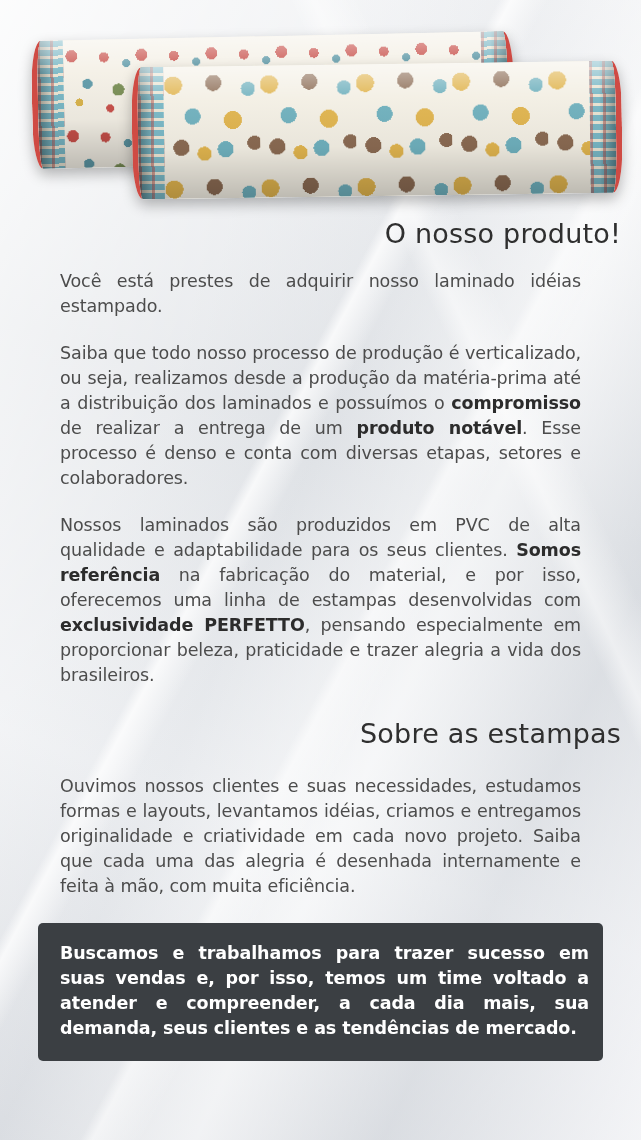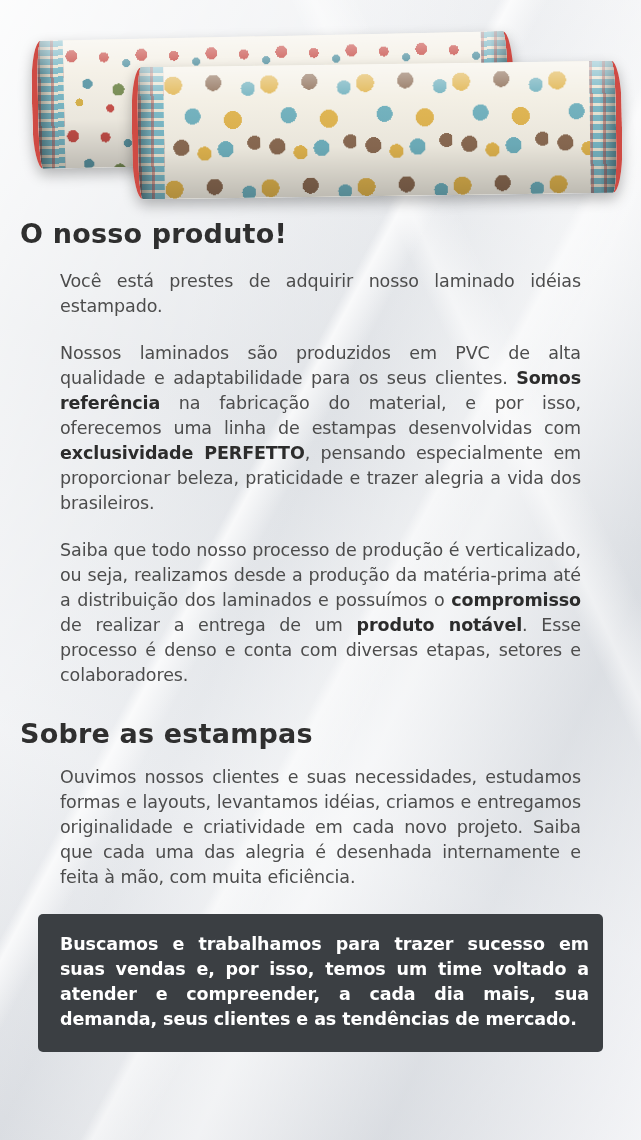--- a/index.html
+++ b/index.html
@@ -139,29 +139,29 @@
     left: 112px;
     top: 46px;
     width: 478px;
     height: 132px;
     transform: rotate(-0.8deg);
   }
 
   
   h2.heading {
     font-size: 27px;
-    font-weight: bold;
-    text-align: left;
+    font-weight: normal;
+    text-align: right;
     color: #2f2f2f;
     margin: 22px 0 20px 0;
     letter-spacing: 0.2px;
   }
   h2.heading.second {
     margin-top: 30px;
-    margin-bottom: 16px;
+    margin-bottom: 25px;
   }
 
   p.para {
     font-size: 17.5px;
     line-height: 25px;
     color: #4c4c4c;
     text-align: justify;
     margin: 0 0 22px 0;
     padding: 0 40px;
     letter-spacing: -0.1px;
@@ -214,22 +214,22 @@
           <div class="cap left"></div>
           <div class="cap right"></div>
           <div class="sheen"></div>
         </div>
       </div>
     </div>
 
     <h2 class="heading">O nosso produto!</h2>
 
     <p class="para">Você está prestes de adquirir nosso laminado idéias estampado.</p>
+    <p class="para">Saiba que todo nosso processo de produção é verticalizado, ou seja, realizamos desde a produção da matéria-prima até a distribuição dos laminados e possuímos o <b>compromisso</b> de realizar a entrega de um <b>produto notável</b>. Esse processo é denso e conta com diversas etapas, setores e colaboradores.</p>
     <p class="para">Nossos laminados são produzidos em PVC de alta qualidade e adaptabilidade para os seus clientes. <b>Somos referência</b> na fabricação do material, e por isso, oferecemos uma linha de estampas desenvolvidas com <b>exclusividade PERFETTO</b>, pensando especialmente em proporcionar beleza, praticidade e trazer alegria a vida dos brasileiros.</p>
-    <p class="para">Saiba que todo nosso processo de produção é verticalizado, ou seja, realizamos desde a produção da matéria-prima até a distribuição dos laminados e possuímos o <b>compromisso</b> de realizar a entrega de um <b>produto notável</b>. Esse processo é denso e conta com diversas etapas, setores e colaboradores.</p>
 
     <h2 class="heading second">Sobre as estampas</h2>
 
     <p class="para tight">Ouvimos nossos clientes e suas necessidades, estudamos formas e layouts, levantamos idéias, criamos e entregamos originalidade e criatividade em cada novo projeto. Saiba que cada uma das alegria é desenhada internamente e feita  à mão, com muita eficiência.</p>
 
     <div class="callout">
       <p>Buscamos e trabalhamos para trazer sucesso em suas vendas e, por isso, temos um time voltado a atender e compreender, a cada dia mais, sua demanda, seus clientes e as tendências de mercado.</p>
     </div>
 
   </div>

